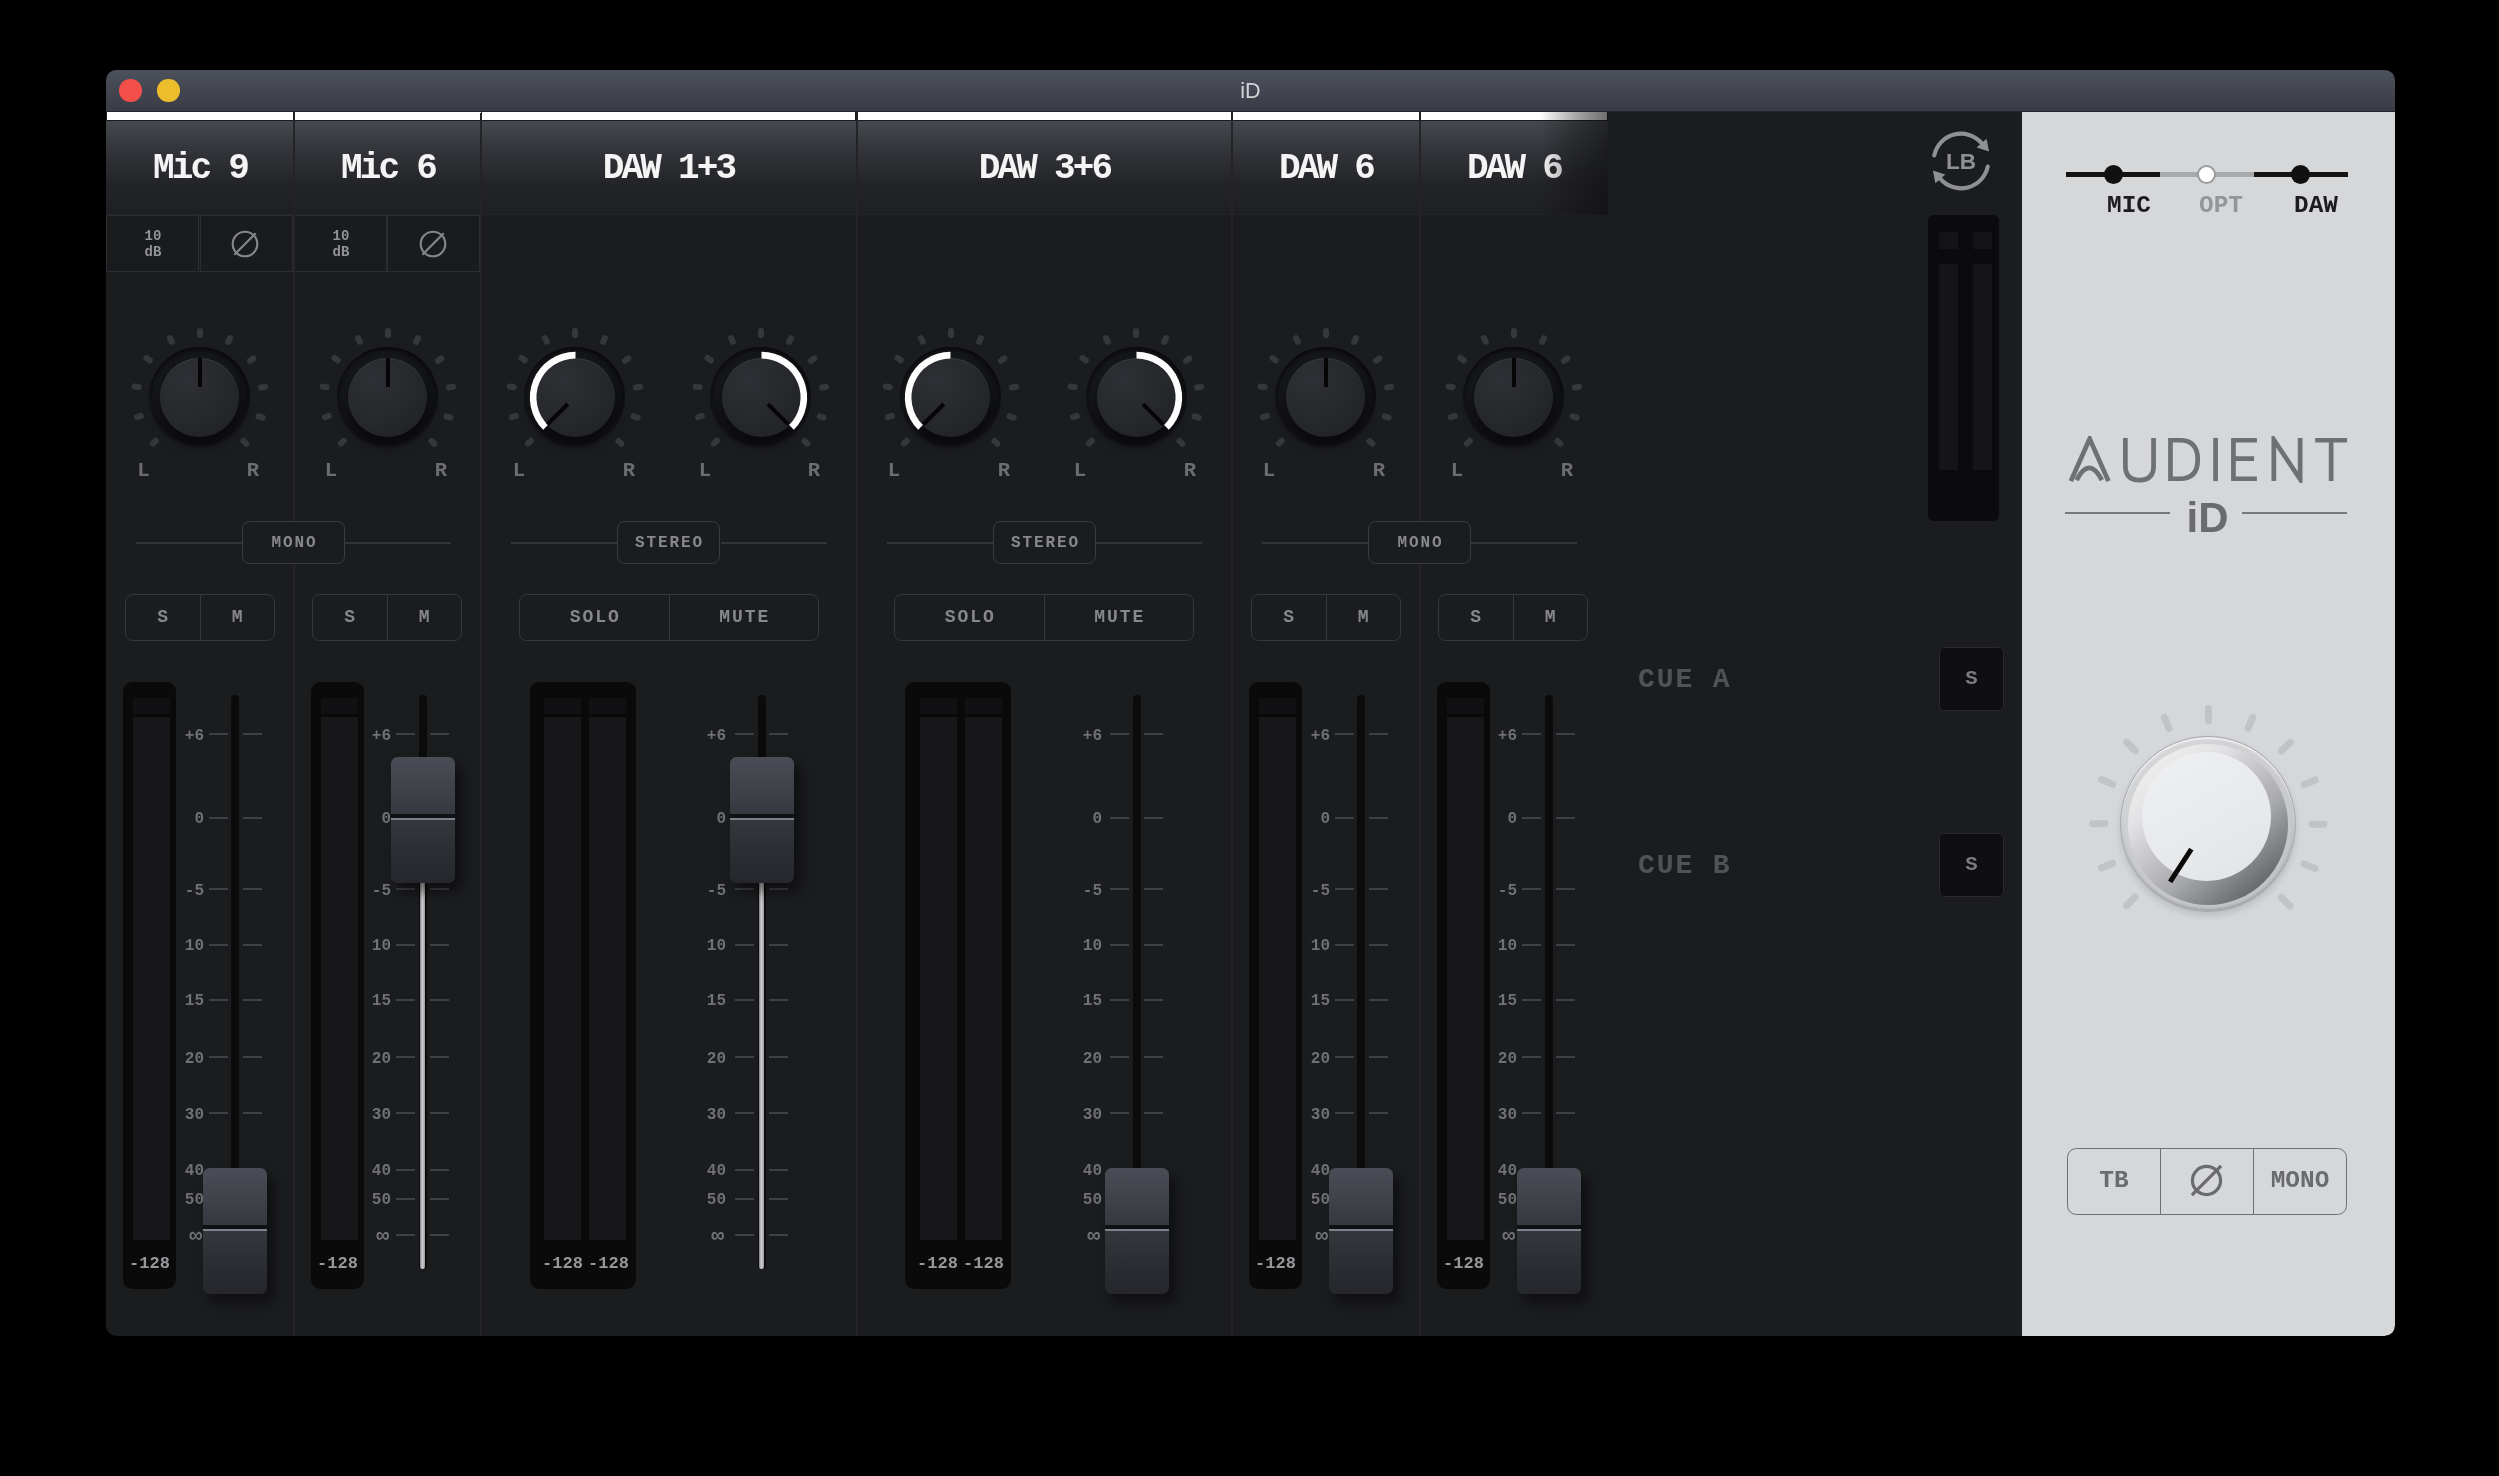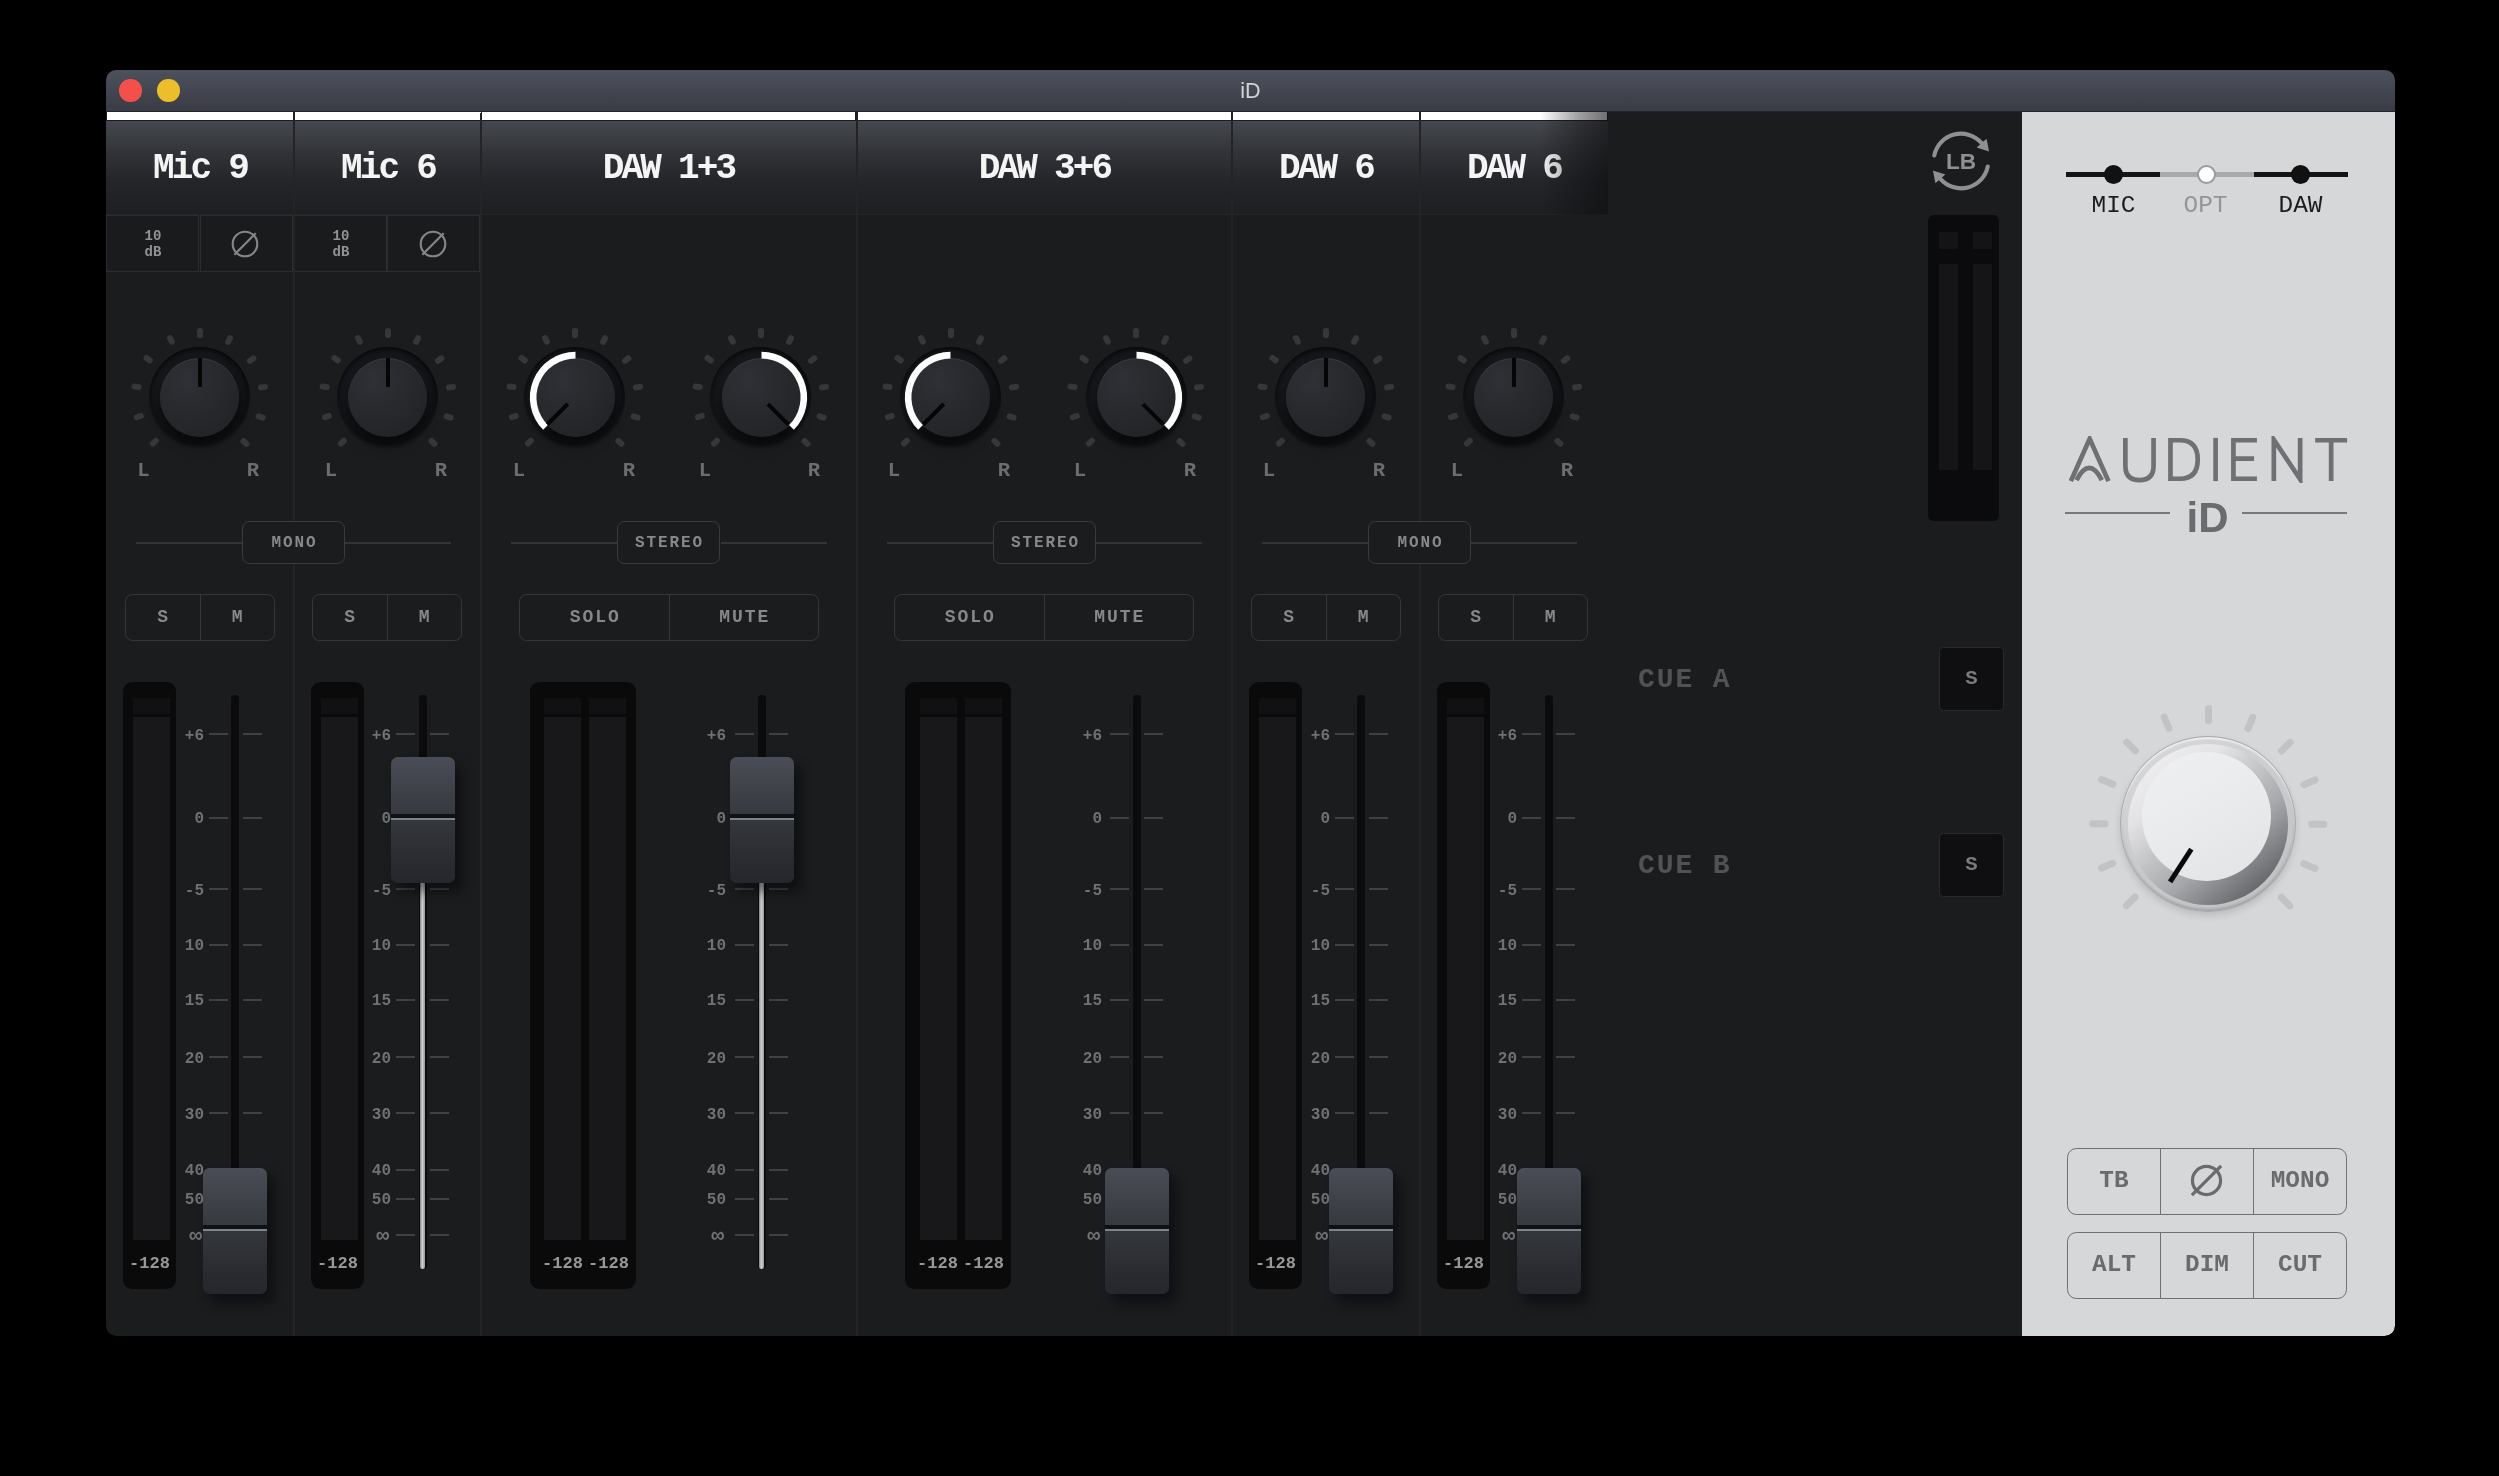--- a/index.html
+++ b/index.html
@@ -39,21 +39,21 @@
 .shadefade{position:absolute;background:linear-gradient(90deg,rgba(18,18,20,0) 0%,rgba(14,14,16,.38) 55%,rgba(12,12,14,.6) 100%)}
 #master{position:absolute;left:1501px;top:42px;width:415px;height:1224px;background:#141417}
 .msec{position:absolute;left:0;width:415px}
 #mtitle{position:absolute;color:#fff;font-size:45px;letter-spacing:-2.4px;font-weight:700;white-space:pre}
 #msub{position:absolute;color:#747477;font-size:18px;letter-spacing:2.5px;font-weight:700}
 .cuelab{position:absolute;color:#515256;font-size:28px;letter-spacing:1.9px;font-weight:700}
 .sbtn{position:absolute;width:65px;height:64px;border-radius:4.7px;background:#0f0f12;border:0.9px solid #2a2a2e;color:#7a7b7f;font-size:20.6px;font-weight:700;text-align:center;line-height:62px}
 #rpanel{position:absolute;left:1916px;top:42px;width:373px;height:1224px;background:#d6d7d9;border-bottom-right-radius:10.3px}
 .selseg{position:absolute;top:102px;height:4.7px}
 .seldot{position:absolute;border-radius:50%}
-.sellab{position:absolute;top:122px;width:75px;text-align:center;font-size:24.4px;font-weight:400;font-family:"Liberation Mono",monospace}
+.sellab{position:absolute;top:122px;width:75px;text-align:right;font-size:24.4px;font-weight:700;font-family:"Liberation Mono",monospace}
 .idline{position:absolute;top:442px;height:1.9px;background:#77787b}
 .bkt{position:absolute;width:6.6px;height:19px;border-radius:3.3px;background:#c2c3c6;transform-origin:3.3px 119px}
 #bkouter{position:absolute;width:176px;height:176px;border-radius:50%;background:linear-gradient(150deg,#d9dadc 0%,#cbccce 45%,#bebfc1 100%);box-shadow:inset 0 1.9px 1.9px rgba(255,255,255,.7),inset 0 -1.9px 2.8px rgba(0,0,0,.18),0 3.8px 7.5px rgba(0,0,0,.12);border:0.9px solid #a8a9ac}
 #bkring{position:absolute;width:160px;height:161px;border-radius:50%;background:linear-gradient(140deg,#f6f6f7 0%,#e3e3e5 28%,#a7a8ab 62%,#626366 88%,#57585b 100%)}
 #bkface{position:absolute;width:129px;height:129px;border-radius:50%;background:linear-gradient(150deg,#eff0f1 0%,#e8e9eb 60%,#e2e3e5 100%)}
 #bkptr{position:absolute;width:4.7px;height:39px;background:#0a0a0b;transform-origin:2.3px 68px}
 .btnrow{position:absolute;left:1961px;width:280px;height:67px;border:1.9px solid #6f7073;border-radius:9.4px;display:flex}
 .btncell{flex:1;text-align:center;color:#6a6b6e;font-size:24.4px;font-weight:700;font-family:"Liberation Mono",monospace}
 .btnmid{border-left:1.9px solid #6f7073;border-right:1.9px solid #6f7073}
 </style></head><body>
@@ -590,22 +590,17 @@
     <div id="bkptr" style="left:2099px;top:687px;transform:rotate(213deg)"></div>
     <div class="btnrow" style="top:1078px">
       <div class="btncell" style="line-height:63px">TB</div>
       <div class="btncell btnmid"></div>
       <div class="btncell" style="line-height:63px">MONO</div>
     </div>
     <svg style="position:absolute;left:2078px;top:1088px" width="45" height="45" viewBox="0 0 48 48">
       <circle cx="24" cy="24" r="15" fill="none" stroke="#6a6b6e" stroke-width="3.4"></circle>
       <line x1="8.4" y1="39.6" x2="39.6" y2="8.4" stroke="#6a6b6e" stroke-width="3.4"></line>
     </svg>
-    <div class="btnrow" style="top:1162px">
-      <div class="btncell" style="line-height:63px">ALT</div>
-      <div class="btncell btnmid" style="line-height:63px">DIM</div>
-      <div class="btncell" style="line-height:63px">CUT</div>
-    </div>
     <div id="tbar"></div>
     <div class="tl" style="left:13px;background:#f4504b"></div>
     <div class="tl" style="left:51px;background:#ecbe2b"></div>
     <div id="ttl">iD</div>
   </div>
 
 </body></html>

